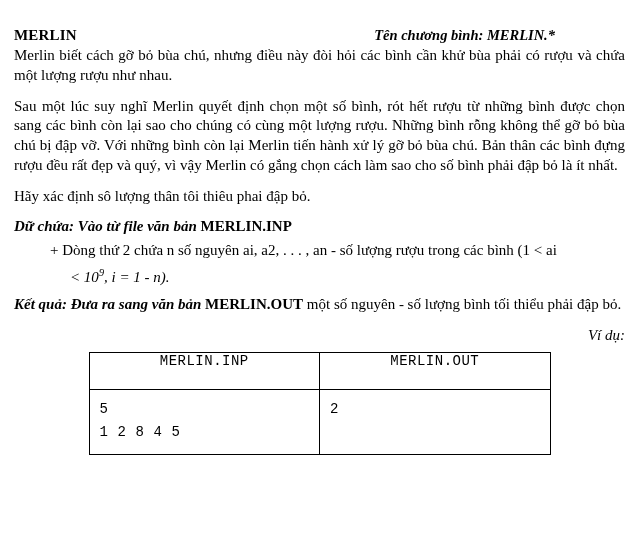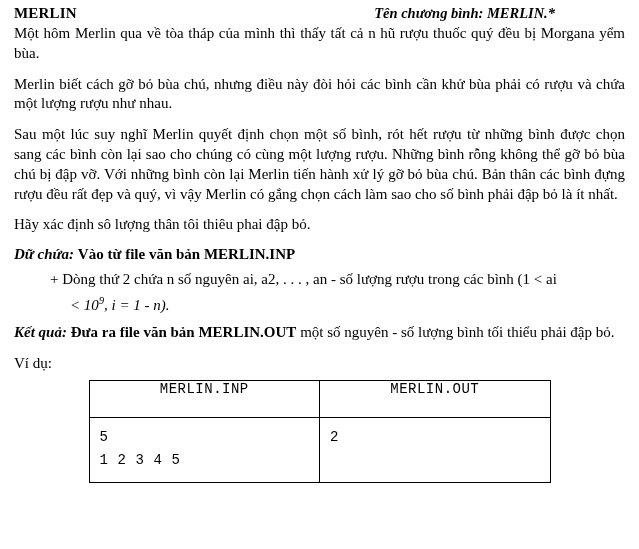--- a/index.html
+++ b/index.html
@@ -15,21 +15,21 @@
     overflow: hidden;
   }
   .page {
     position: relative;
     width: 639px;
     height: 549px;
     padding: 0;
     box-sizing: border-box;
   }
   .content {
-    padding: 5px 14px 0 14px;
+    padding: 27px 14px 0 14px;
   }
   .header-row {
     display: flex;
     align-items: baseline;
     justify-content: space-between;
     margin-bottom: 2px;
   }
   .doc-title {
     font-weight: bold;
     font-size: 15px;
@@ -59,41 +59,44 @@
   }
   .lbl {
     font-weight: bold;
     font-style: italic;
   }
   .bold {
     font-weight: bold;
   }
   .bolditalic {
     font-weight: bold;
+    font-style: italic;
   }
   ul.bullets {
     list-style: none;
     margin: 0 0 6px 0;
     padding: 0 0 0 36px;
   }
   ul.bullets li {
     font-size: 15px;
     line-height: 1.35;
     margin-bottom: 1px;
     text-indent: 0;
   }
   .indent-cont {
     padding-left: 56px;
     font-size: 15px;
     line-height: 1.35;
     font-style: italic;
   }
   .vd {
+    font-style: italic;
     font-size: 15px;
     margin: 12px 0 8px 0;
+    text-align: right;
   }
   table.example {
     border-collapse: collapse;
     margin: 0 auto;
     width: 462px;
     table-layout: fixed;
   }
   table.example th, table.example td {
     border: 1px solid #000000;
     vertical-align: top;
@@ -128,55 +131,54 @@
 <body>
 
 <div class="page">
   <div class="content">
 
     <div class="header-row">
       <span class="doc-title">MERLIN</span>
       <span class="prog-name">Tên chương bình: MERLIN.*</span>
     </div>
 
-    <p class="para">Một hôm Merlin qua về tòa tháp của mình thì thấy tất cả n hũ rượu thuốc quý đều bị Morgana yểm bùa.</p>
     <p class="para">Merlin biết cách gỡ bỏ bùa chú, nhưng điều này đòi hỏi các bình cần khử bùa phải có rượu và chứa một lượng rượu như nhau.</p>
     <p class="para">Sau một lúc suy nghĩ Merlin quyết định chọn một số bình, rót hết rượu từ những bình được chọn sang các bình còn lại sao cho chúng có cùng một lượng rượu. Những bình rỗng không thể gỡ bỏ bùa chú bị đập vỡ. Với những bình còn lại Merlin tiến hành xử lý gỡ bỏ bùa chú. Bản thân các bình đựng rượu đều rất đẹp và quý, vì vậy Merlin có gắng chọn cách làm sao cho số bình phải đập bỏ là ít nhất.</p>
     <p class="para tight">Hãy xác định sô lượng thân tôi thiêu phai đập bỏ.</p>
 
     <div class="section-line">
       <span class="lbl">Dữ chứa:</span>
       <span class="bolditalic">Vào từ file văn bản </span><span class="bold">MERLIN.INP</span>
     </div>
 
     <ul class="bullets">
       <li><span>+ Dòng thứ 2 chứa n số nguyên ai, a2, . . . , an - số lượng rượu trong các bình (1 &lt; ai</span></li>
     </ul>
 
     <div class="indent-cont"><span>&lt; 10</span><sup>9</sup><span>, i = 1 - n).</span></div>
 
     <div class="section-line" style="margin-top:8px;">
       <span class="lbl">Kết quả:</span>
-      <span class="bolditalic">Đưa ra file văn bản </span><span class="bold">MERLIN.OUT</span><span> một số nguyên - số lượng bình tối thiểu phải đập bỏ.</span>
+      <span class="bolditalic">Đưa ra sang văn bản </span><span class="bold">MERLIN.OUT</span><span> một số nguyên - số lượng bình tối thiểu phải đập bỏ.</span>
     </div>
 
     <div class="vd">Ví dụ:</div>
 
     <table class="example">
       <thead>
         <tr>
           <th>MERLIN.INP</th>
           <th>MERLIN.OUT</th>
         </tr>
       </thead>
       <tbody>
         <tr>
           <td>
             <div class="cell-line">5</div>
-            <div class="cell-line">1 2 3 4 5</div>
+            <div class="cell-line">1 2 8 4 5</div>
           </td>
           <td>
             <div class="cell-line">2</div>
           </td>
         </tr>
       </tbody>
     </table>
 
   </div>
 </div>

